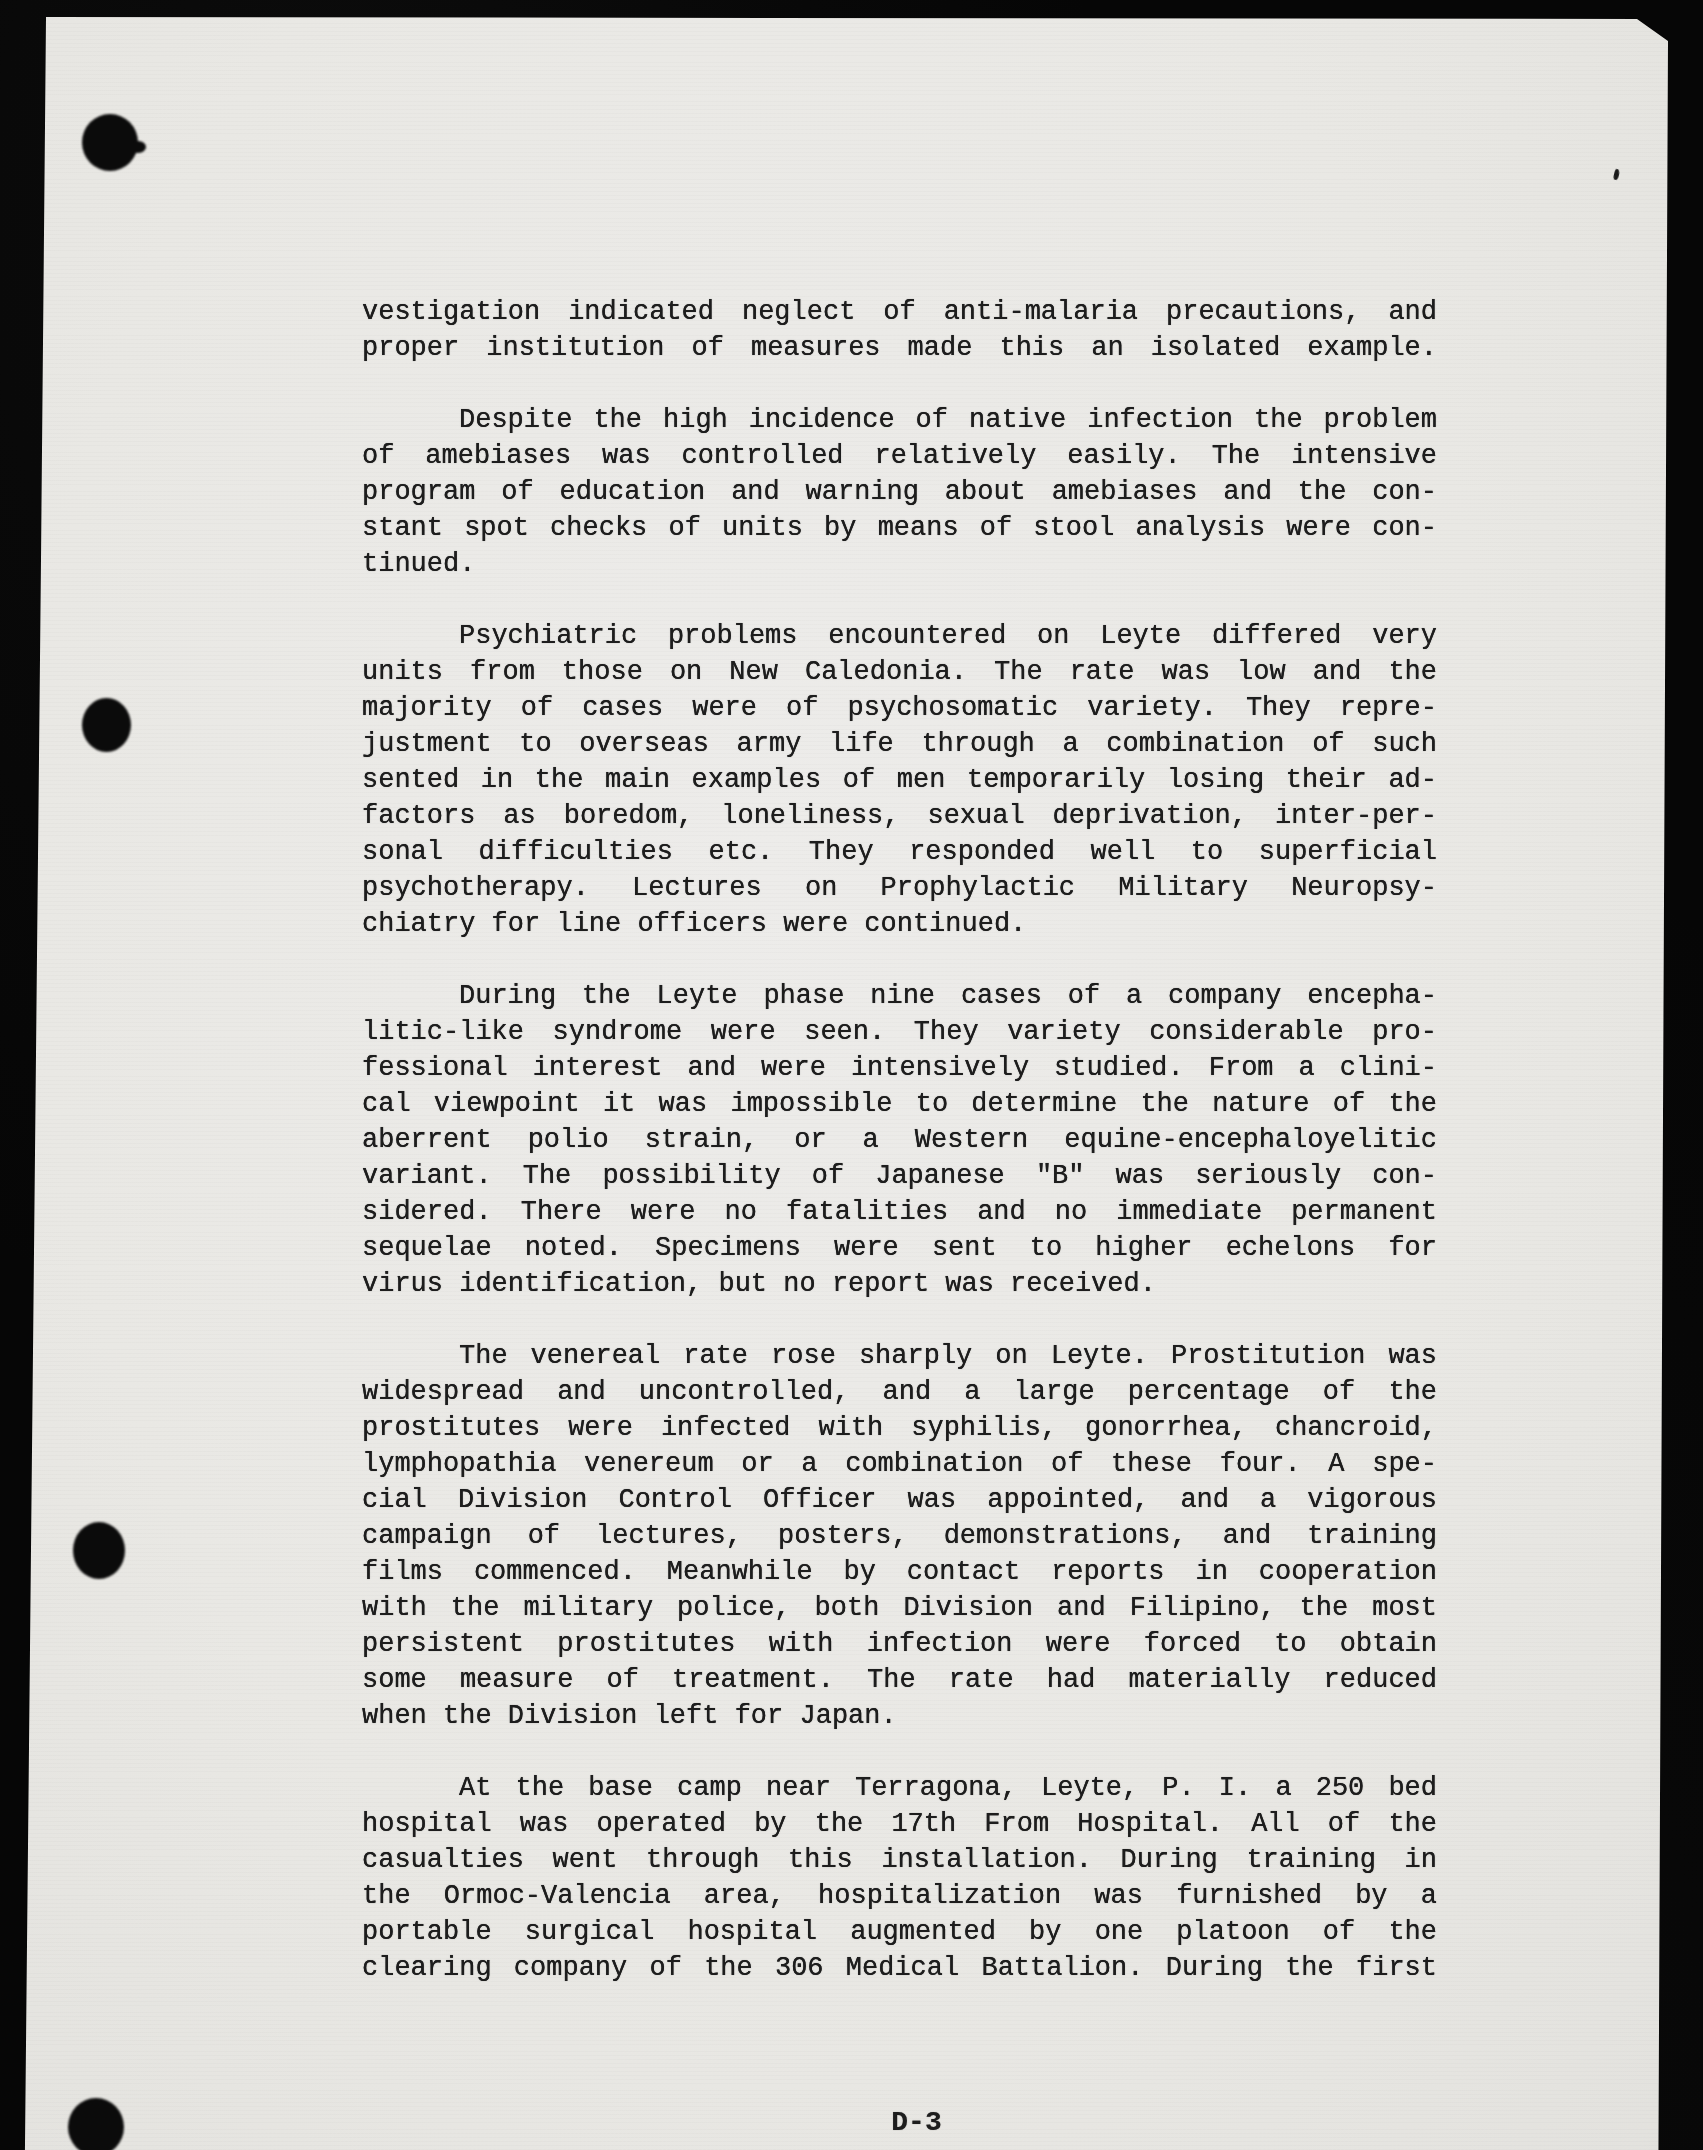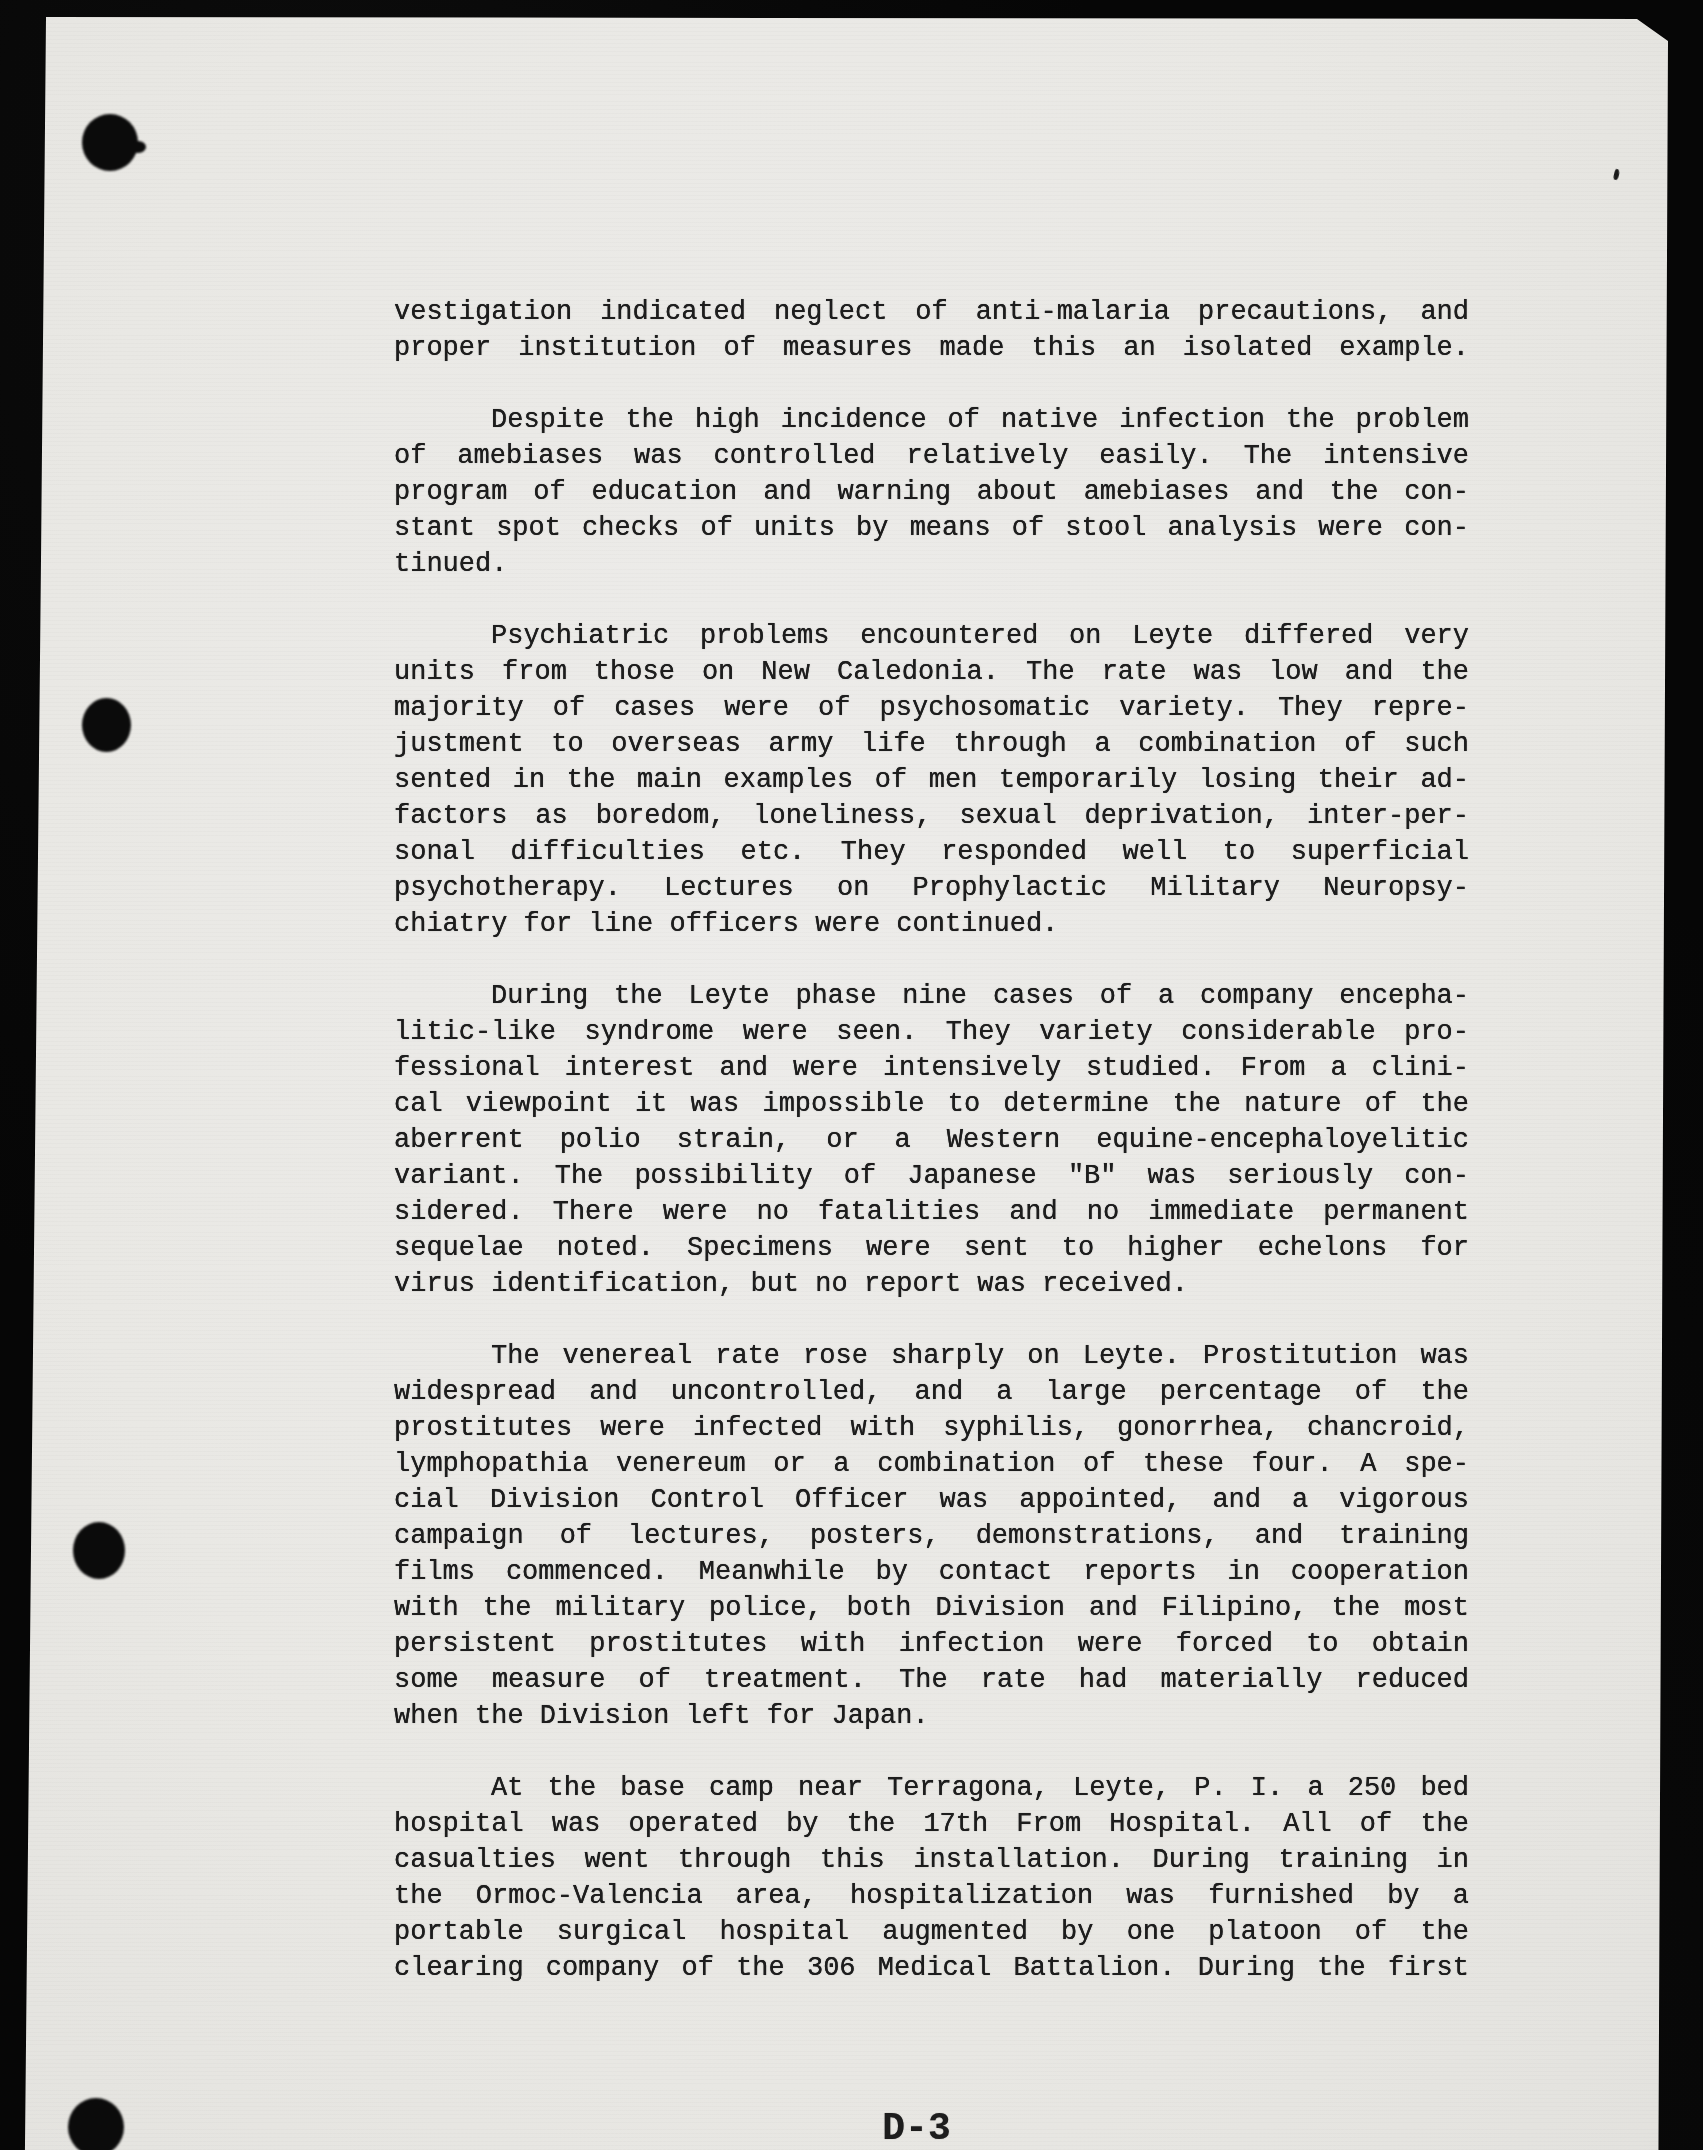--- a/index.html
+++ b/index.html
@@ -58,21 +58,21 @@
     position: absolute;
     left: 1614px; top: 169px;
     width: 5.2px; height: 11.2px;
     background: #1a1a1a;
     border-radius: 40% 60% 50% 50%;
     transform: rotate(14deg);
     filter: blur(0.4px);
   }
   .textblock {
     position: absolute;
-    left: 394px;
+    left: 362px;
     top: 294px;
     width: 1075px;
     font-family: "Liberation Mono", "DejaVu Sans Mono", monospace;
     font-size: 27px;
     color: #1d1d1d;
     text-shadow: 0 0 0.4px rgba(15,15,15,0.9), 0 0 1.3px rgba(45,45,45,0.35);
   }
   .para { margin: 0 0 36px 0; }
   .para:last-child { margin-bottom: 0; }
   .line {
@@ -85,21 +85,21 @@
   }
   .line.indent { padding-left: 97px; }
   .line.last { text-align-last: left; }
   .footer {
     position: absolute;
     left: 379px;
     top: 2107px;
     width: 1075px;
     text-align: center;
     font-family: "Liberation Mono", "DejaVu Sans Mono", monospace;
-    font-size: 38px;
+    font-size: 28px;
     font-weight: bold;
     color: #1d1d1d;
     text-shadow: 0 0 0.9px rgba(25,25,25,0.6);
   }
 </style>
 </head>
 <body>
 
 <div class="photo">
   <div class="paper">

